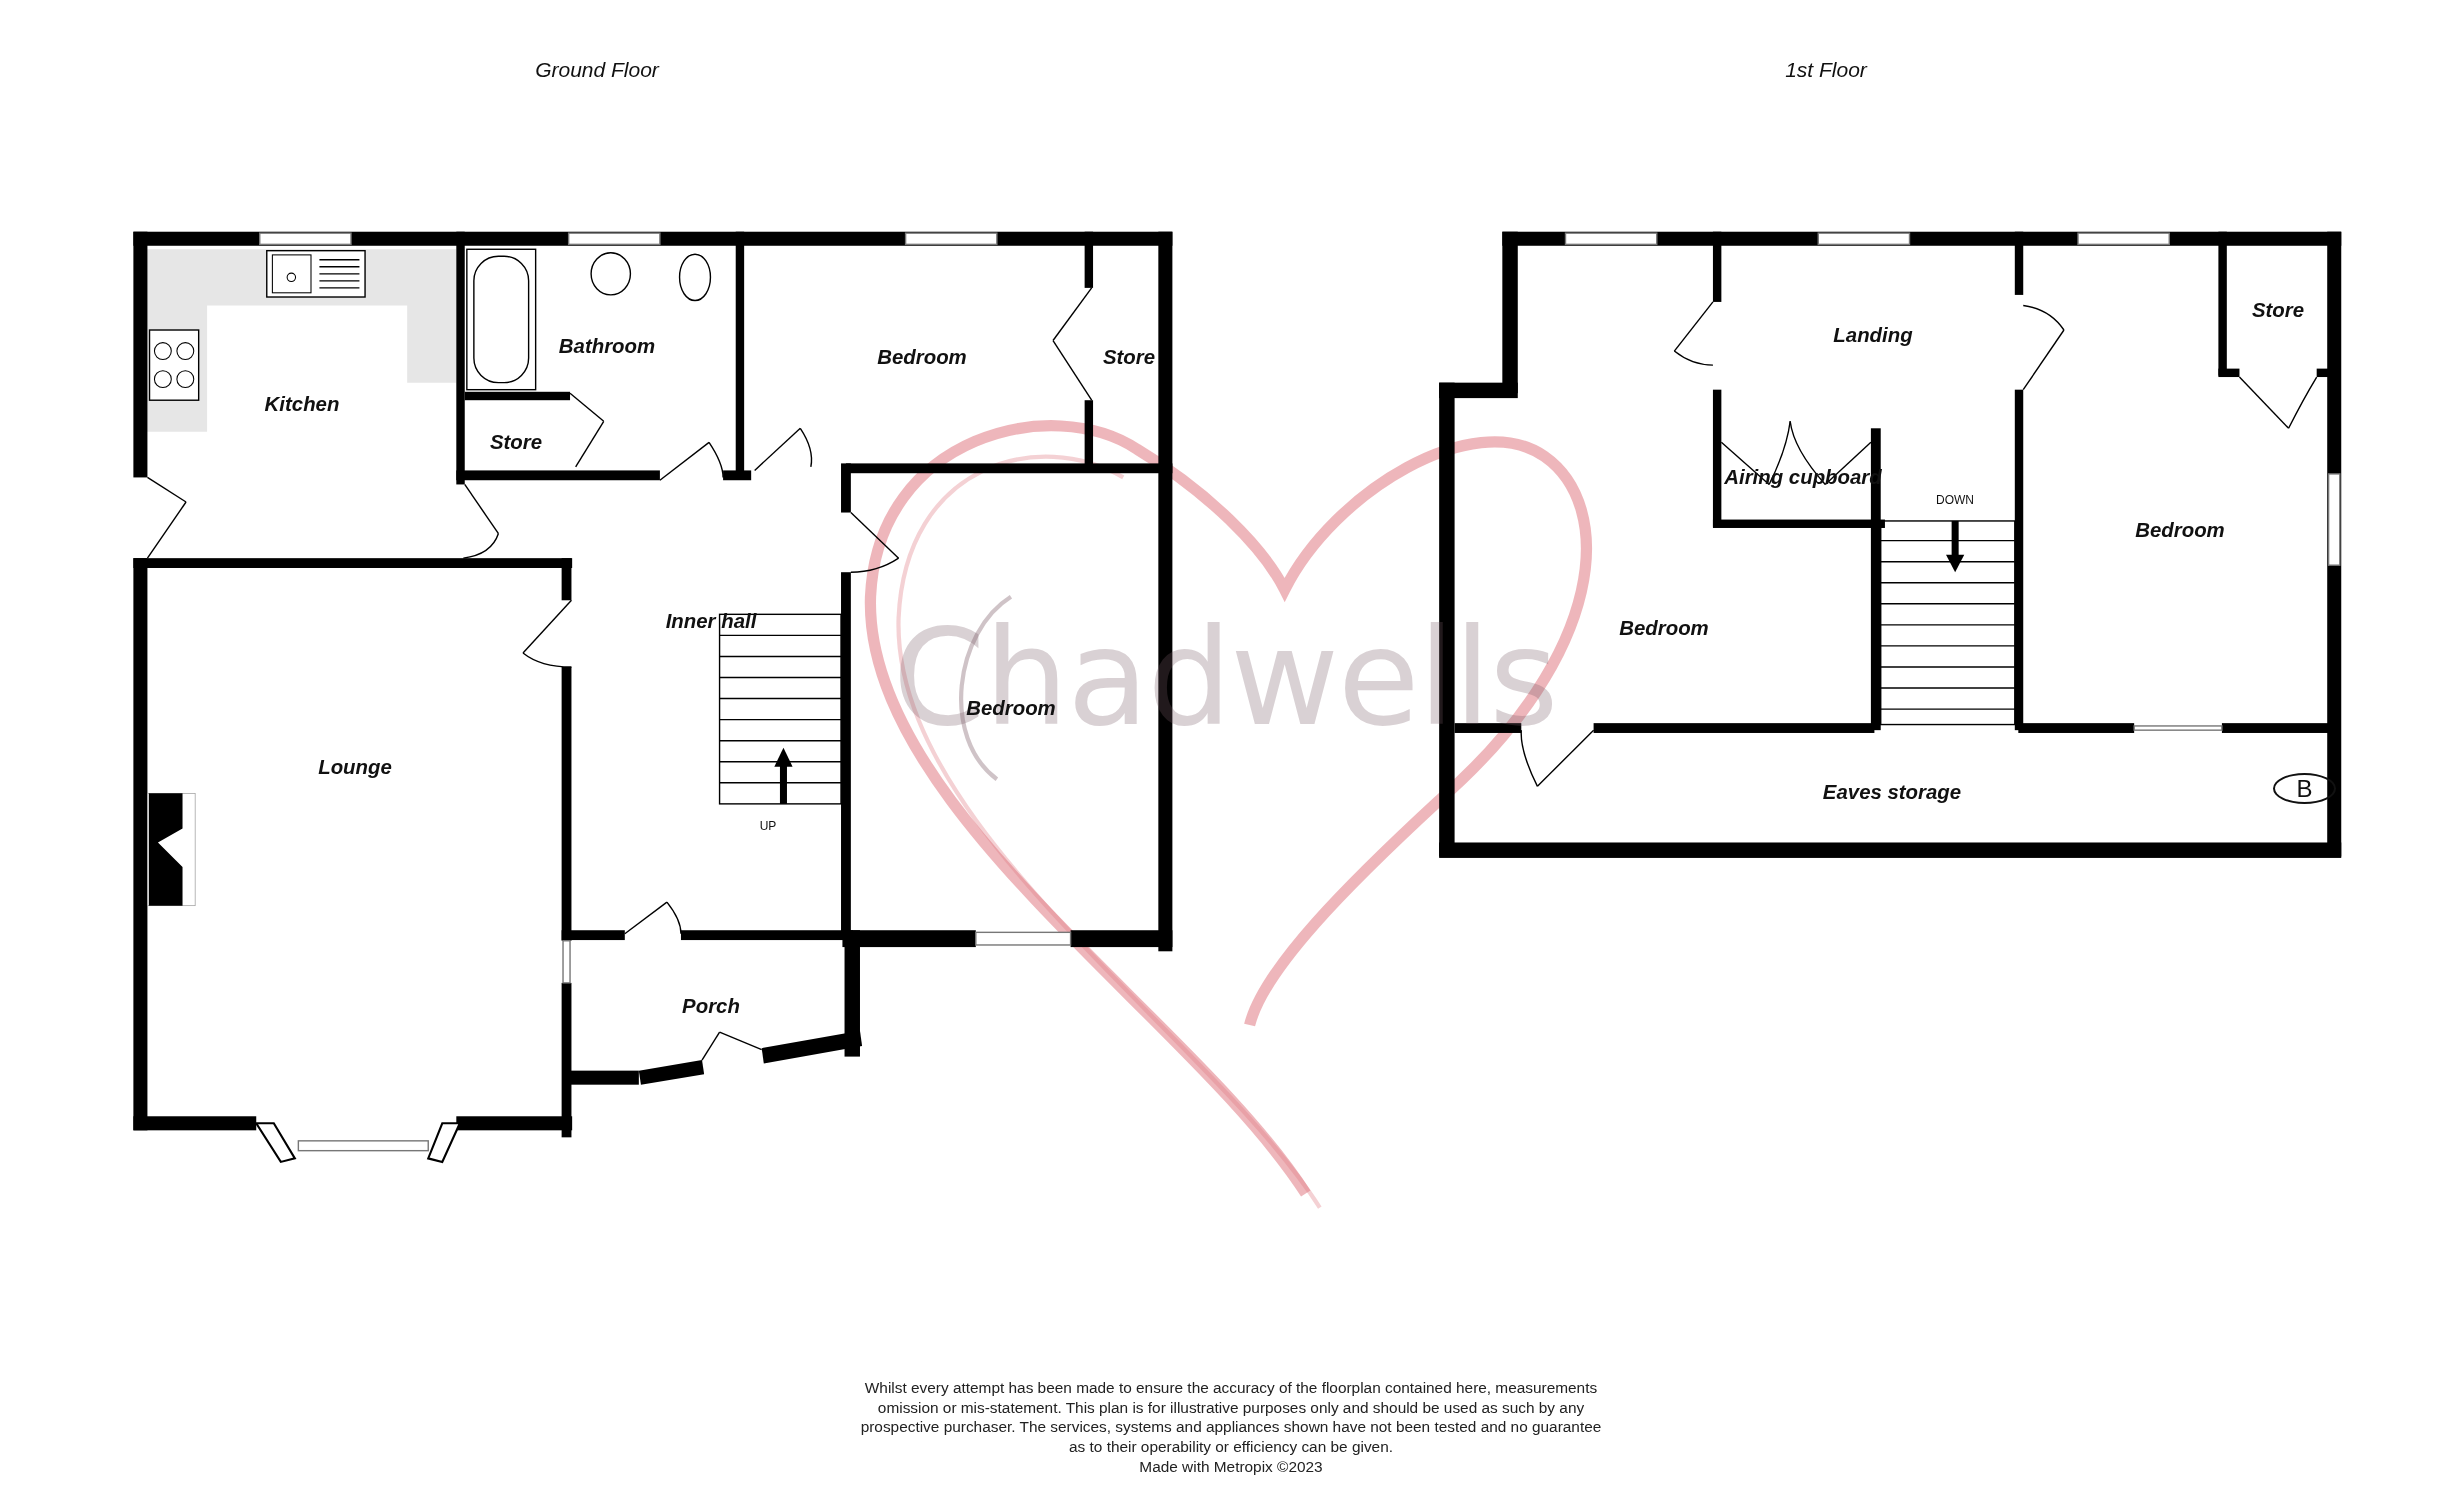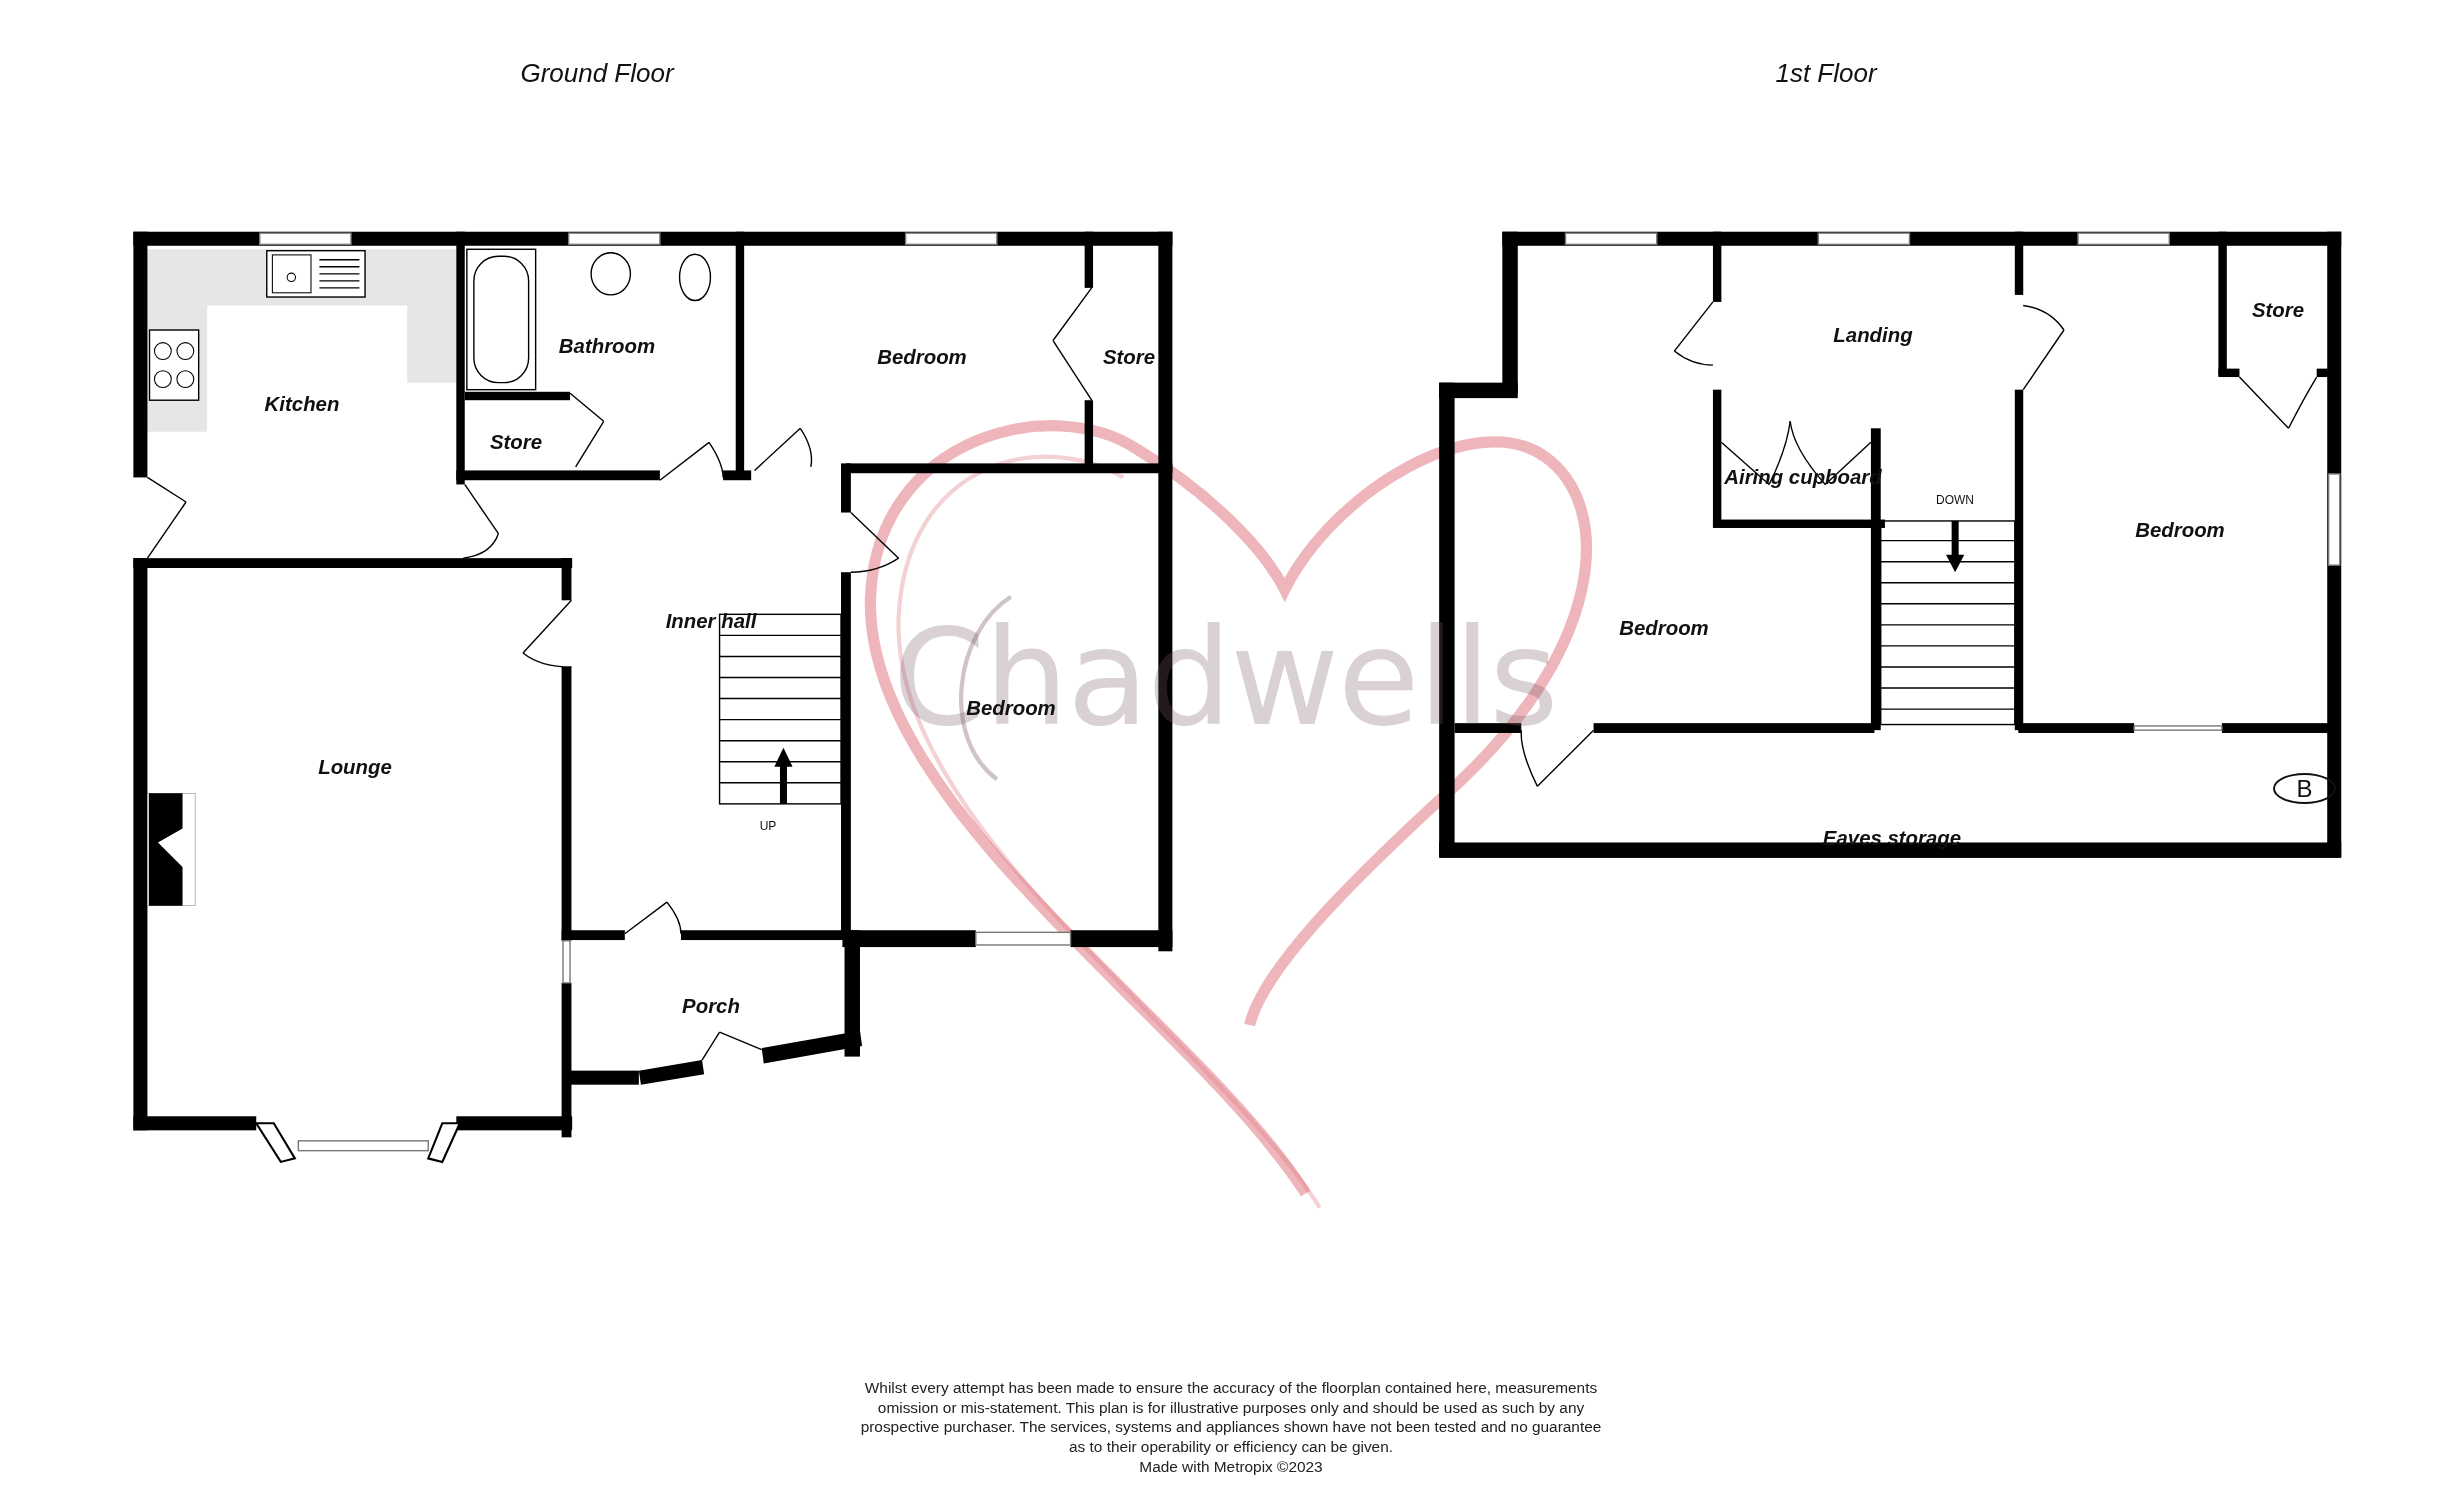--- a/index.html
+++ b/index.html
@@ -1,18 +1,18 @@
 <!DOCTYPE html>
 <html style="font-size:11.2px"><head>
 <meta charset="utf-8">
 <style>
   html, body { margin: 0; padding: 0; background: #ffffff; }
   body { width: 2462px; height: 1487px; position: relative; overflow: hidden; font-family: "Liberation Sans", sans-serif; }
   svg.plan { position: absolute; left: 0; top: 0; }
-  .floor-title { position: absolute; font-family: "Liberation Sans", sans-serif; font-style: italic; font-size: 26px; color: #111; transform: translateX(-50%); white-space: nowrap; }
+  .floor-title { position: absolute; font-family: "Liberation Sans", sans-serif; font-style: italic; font-size: 21px; color: #111; transform: translateX(-50%); white-space: nowrap; }
   .room-label { position: absolute; font-family: "Liberation Sans", sans-serif; font-style: italic; font-weight: bold; font-size: 20.4px; color: #111; transform: translate(-50%, -50%); white-space: nowrap; }
   .small-label { position: absolute; font-family: "Liberation Sans", sans-serif; font-size: 12px; color: #111; transform: translate(-50%, -50%); }
   .watermark-text { position: absolute; font-family: "DejaVu Sans", sans-serif; font-size: 133px; color: rgba(120,90,100,0.28); letter-spacing: -1.4px; transform: translate(-50%, -50%); white-space: nowrap; }
   .disclaimer { position: absolute; left: 50%; top: 1378px; transform: translateX(-50%); width: 871px; text-align: center; font-family: "Liberation Sans", sans-serif; font-size: 15.4px; line-height: 19.7px; color: #222; }
   .disclaimer p { margin: 0; }
   .boiler { position: absolute; left: 2273px; top: 773px; width: 63px; height: 31px; border: 2.8px solid #111; border-radius: 50%; box-sizing: border-box; display: flex; align-items: center; justify-content: center; font-family: "Liberation Sans", sans-serif; font-size: 24px; color: #111; }
 </style>
 </head>
 <body>
 
@@ -210,21 +210,21 @@
 <div class="room-label" style="left:1011px; top:708px;">Bedroom</div>
 <div class="room-label" style="left:355px; top:767px;font-style:italic;">Lounge</div>
 <div class="room-label" style="left:711px; top:1006px;">Porch</div>
 <div class="small-label" style="left:768px; top:826px;">UP</div>
 
 <div class="room-label" style="left:1873px; top:335px;">Landing</div>
 <div class="room-label" style="left:2278px; top:310px;">Store</div>
 <div class="room-label" style="left:1803px; top:477px;">Airing cupboard</div>
 <div class="room-label" style="left:1664px; top:628px;">Bedroom</div>
 <div class="room-label" style="left:2180px; top:530px;">Bedroom</div>
-<div class="room-label" style="left:1892px; top:792px;margin-top:46px;">Eaves storage</div>
+<div class="room-label" style="left:1892px; top:792px;">Eaves storage</div>
 <div class="small-label" style="left:1955px; top:500px;">DOWN</div>
 <div class="boiler">B</div>
 
 <div class="disclaimer">
   <p>Whilst every attempt has been made to ensure the accuracy of the floorplan contained here, measurements</p>
   <p>omission or mis-statement. This plan is for illustrative purposes only and should be used as such by any</p>
   <p>prospective purchaser. The services, systems and appliances shown have not been tested and no guarantee</p>
   <p>as to their operability or efficiency can be given.</p>
   <p>Made with Metropix ©2023</p>
 </div>

